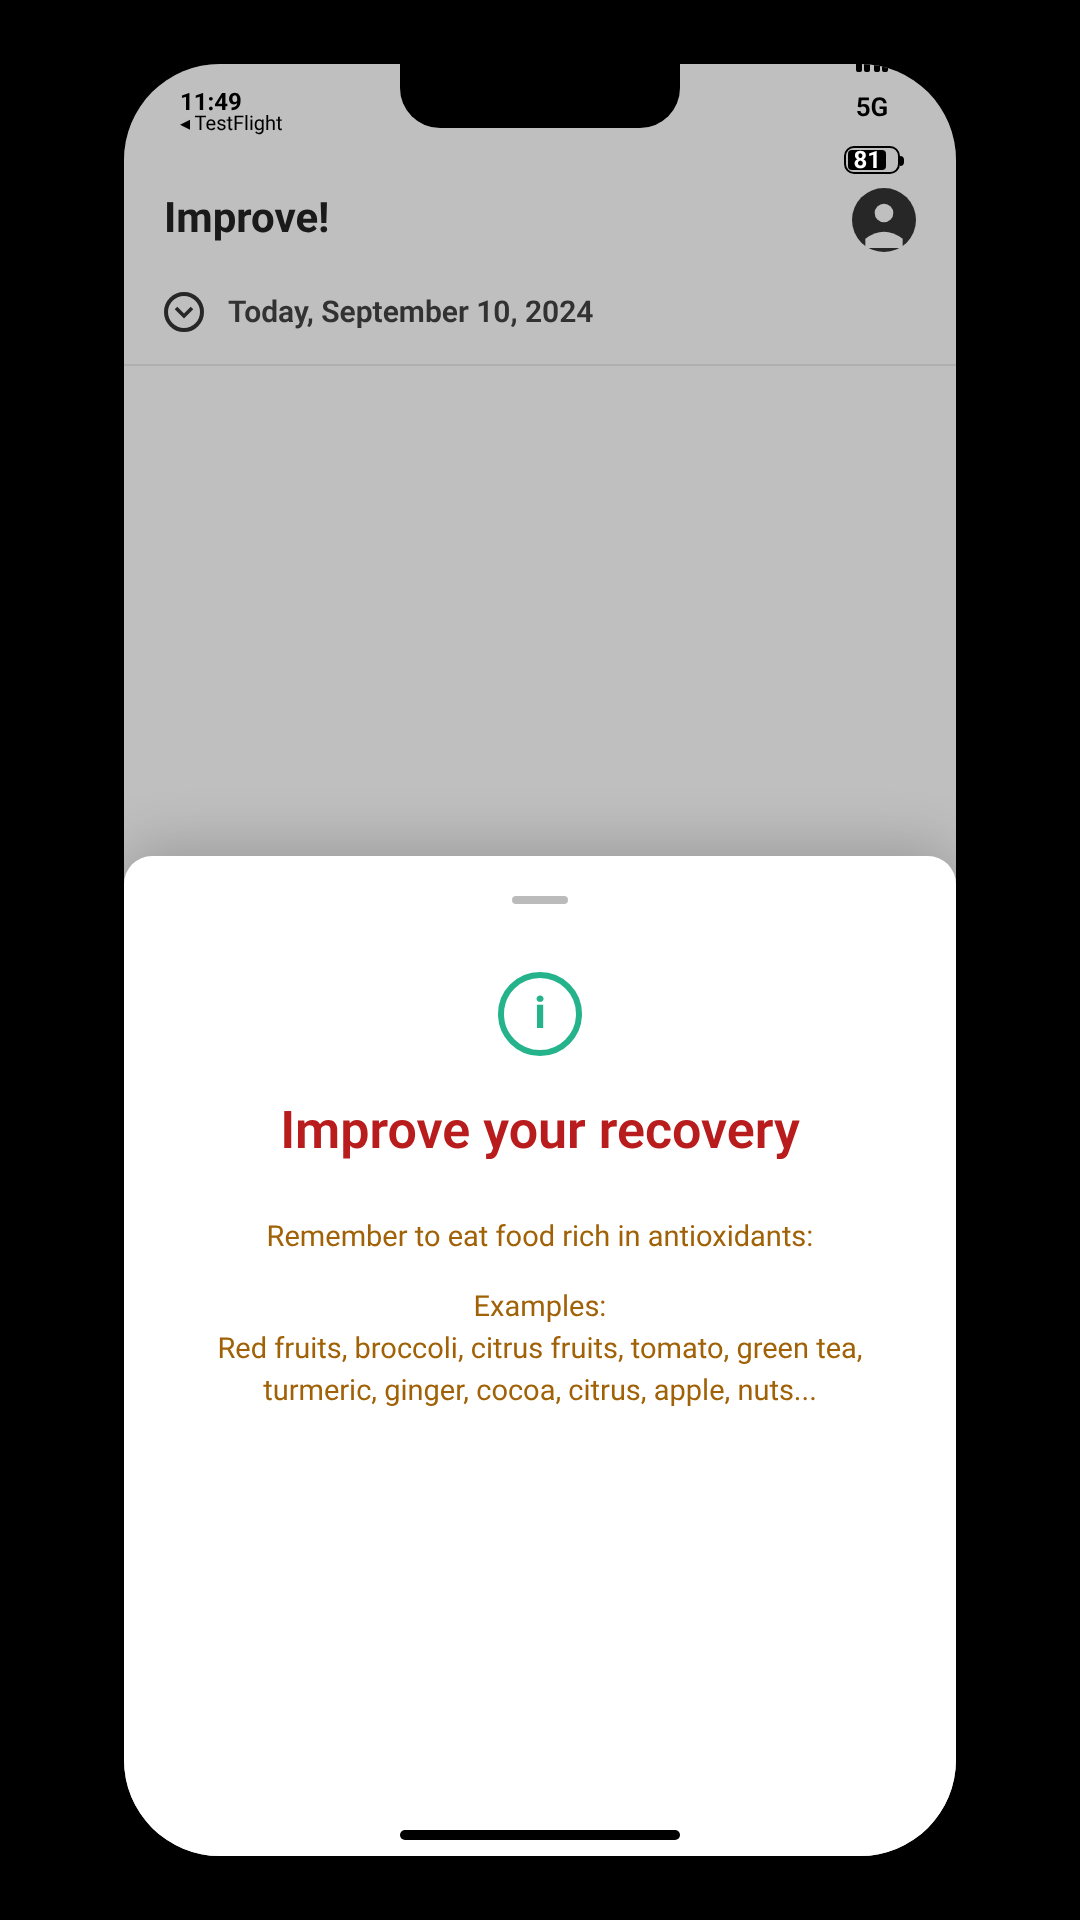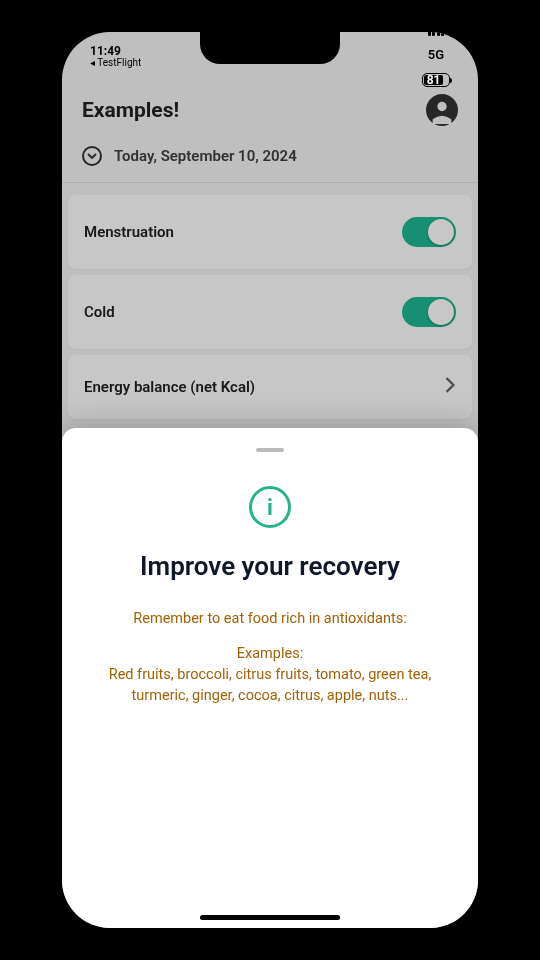--- a/index.html
+++ b/index.html
@@ -112,21 +112,21 @@
     display:flex; flex-direction:column; align-items:center;
     padding: 14px 30px 40px 30px;
     z-index:60;
   }
   .drag-handle { width:28px; height:4px; background:#bbb; border-radius:2px; margin:6px 0 34px 0;}
   .info-circle {
     width:42px; height:42px; border:3px solid #24b38a; border-radius:50%;
     display:flex; align-items:center; justify-content:center;
     color:#24b38a; font-size:22px; font-weight:700; margin-bottom:24px;
   }
-  .sheet-title { font-size:26px; font-weight:600; color:#0f172a; text-align:center; line-height:1.15; margin-bottom:26px;}
+  .sheet-title { font-size:26px; font-weight:600; color:#b91c1c; text-align:center; line-height:1.15; margin-bottom:26px;}
   .sheet-body { font-size:14.5px; color:#a16207; text-align:center; line-height:1.45; }
   .sheet-body p { margin-bottom:14px; }
 
   .home-indicator {
     position:absolute; bottom:8px; left:50%; transform:translateX(-50%);
     width:140px; height:5px; background:#000; border-radius:3px; z-index:70;
   }
 
   .side-btn { position:absolute; background:#000; border-radius:3px; }
   .side-btn.right { right:-3px; top:260px; width:5px; height:90px; }
@@ -160,61 +160,39 @@
         </div>
         <span>5G</span>
         <div class="battery">
           <div class="battery-fill">81</div>
         </div>
       </div>
     </div>
 
     <div class="header">
       <div class="header-top">
-        <div class="welcome">Examples!</div>
+        <div class="welcome">Improve!</div>
         <div class="avatar-btn">
           <svg viewBox="0 0 24 24">
             <circle cx="12" cy="12" r="11" fill="#333"></circle>
             <circle cx="12" cy="9" r="4" fill="#f5f5f5"></circle>
             <path d="M4 20 Q12 14 20 20 L20 24 L4 24 Z" fill="#f5f5f5"></path>
           </svg>
         </div>
       </div>
       <div class="date-row">
         <span class="caret">
           <svg viewBox="0 0 10 10">
               <path d="M1 3 L5 7 L9 3" stroke="#333" stroke-width="1.8" fill="none"></path>
             </svg>
         </span>
         <span>Today, September 10, 2024</span>
       </div>
     </div>
 
-    <div class="cards">
-      <div class="card">
-        <span>Menstruation</span>
-        <div class="toggle">
-            <div class="knob"></div>
-          </div>
-      </div>
-      <div class="card">
-        <span>Cold</span>
-        <div class="toggle">
-            <div class="knob"></div>
-          </div>
-      </div>
-      <div class="card">
-        <span>Energy balance (net Kcal)</span>
-        <span class="chevron">
-          <svg width="12" height="16" viewBox="0 0 10 14">
-              <path d="M2 1 L8 7 L2 13" stroke="#666" stroke-width="2" fill="none"></path>
-            </svg>
-        </span>
-      </div>
-    </div>
 
     <div class="dim-overlay"></div>
 
     <div class="sheet">
       <div class="drag-handle"></div>
       <div class="info-circle">i</div>
       <div class="sheet-title">Improve your recovery</div>
       <div class="sheet-body">
         <p>Remember to eat food rich in antioxidants:</p>
         <p>

